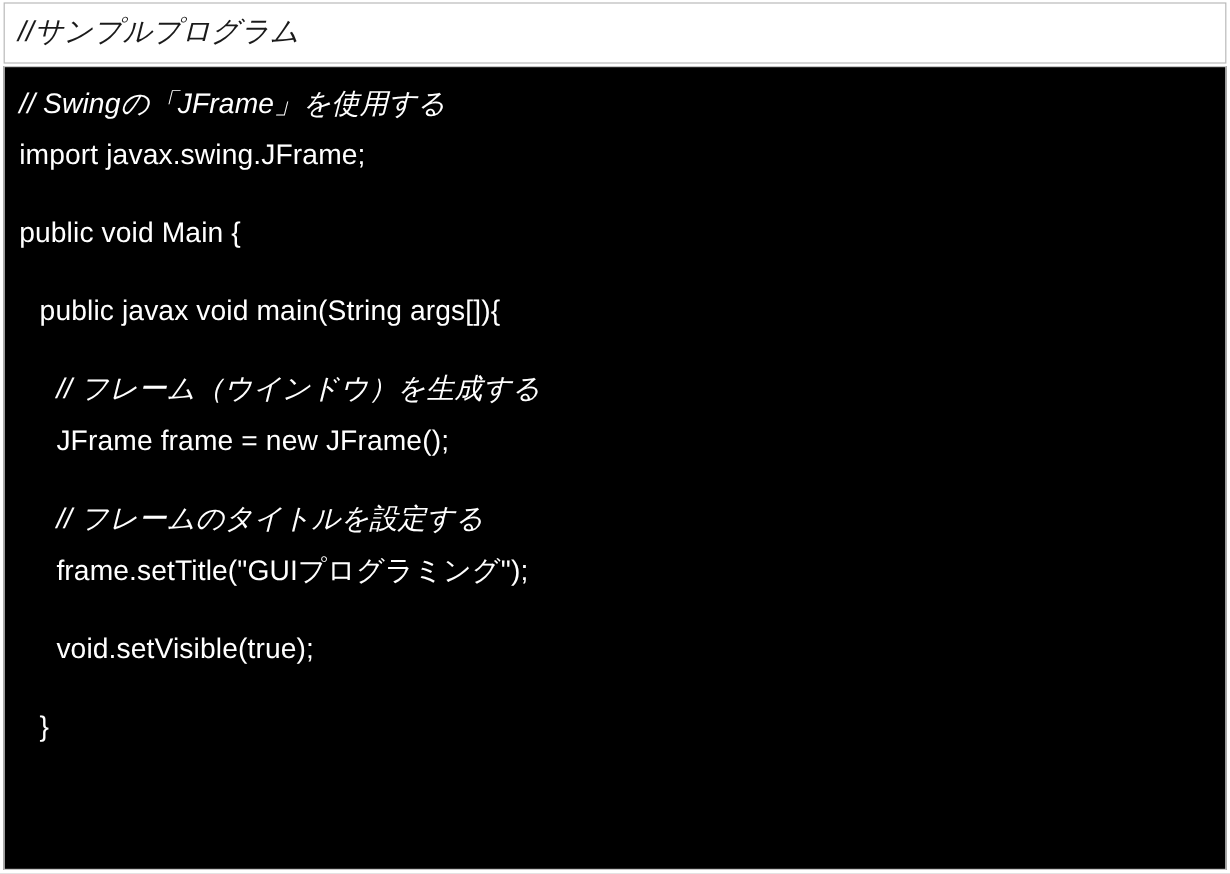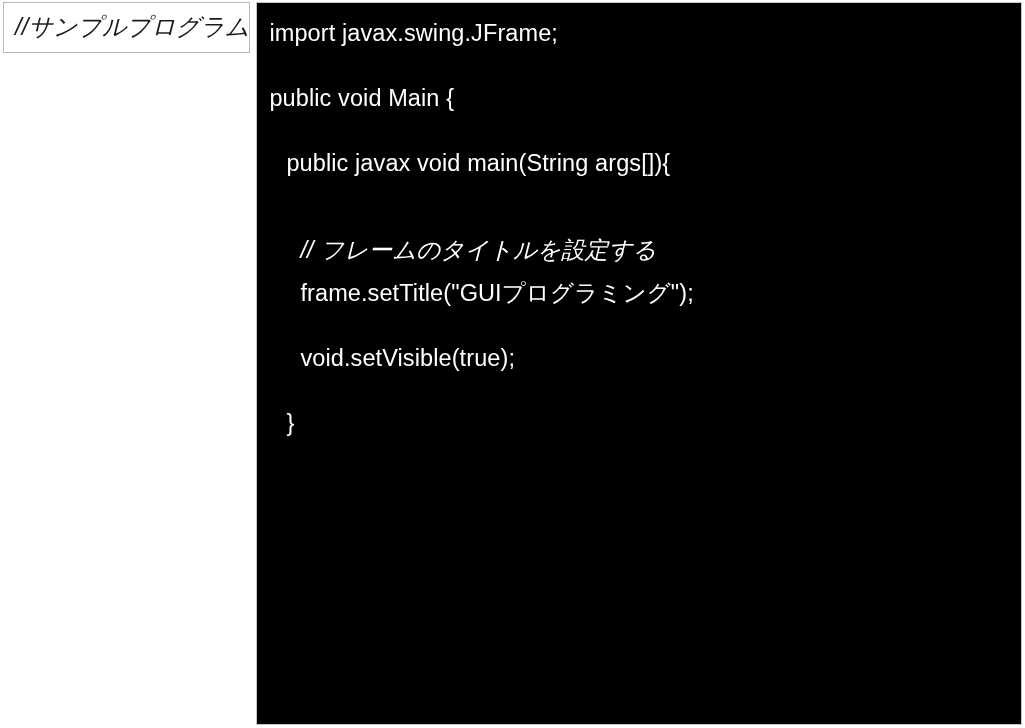--- a/index.html
+++ b/index.html
@@ -13,21 +13,21 @@
     font-family: "Liberation Sans", "DejaVu Sans", sans-serif;
     overflow: hidden;
   }
   #page {
     position: relative;
     width: 1025px;
     height: 728px;
     box-sizing: border-box;
     background: #ffffff;
     display: flex;
-    flex-direction: row;
+    flex-direction: column;
   }
   
   .title-box {
     box-sizing: border-box;
     margin: 2px 3px 0 3px;
     height: 51px;
     background: #ffffff;
     border: 1px solid #b9b9b9;
     display: flex;
     align-items: center;
@@ -75,26 +75,29 @@
 <body>
 
 <div id="page">
 
   <div class="title-box">
     <div class="title-text">//サンプルプログラム</div>
   </div>
 
   <div class="code-panel">
     <div id="code-lines">
+        <div class="code-line ind-0 comment">// Swingの「JFrame」を使用する</div>
         <div class="code-line ind-0">import javax.swing.JFrame;</div>
         <div class="code-line ind-0 blank"></div>
         <div class="code-line ind-0">public void Main {</div>
         <div class="code-line ind-0 blank"></div>
         <div class="code-line ind-1">public javax void main(String args[]){</div>
         <div class="code-line ind-0 blank"></div>
+        <div class="code-line ind-2 comment">// フレーム（ウインドウ）を生成する</div>
+        <div class="code-line ind-2">JFrame frame = new JFrame();</div>
         <div class="code-line ind-0 blank"></div>
         <div class="code-line ind-2 comment">// フレームのタイトルを設定する</div>
         <div class="code-line ind-2">frame.setTitle("GUIプログラミング");</div>
         <div class="code-line ind-0 blank"></div>
         <div class="code-line ind-2">void.setVisible(true);</div>
         <div class="code-line ind-0 blank"></div>
         <div class="code-line ind-1">}</div>
         <div class="code-line ind-0 blank"></div>
       </div>
   </div>

